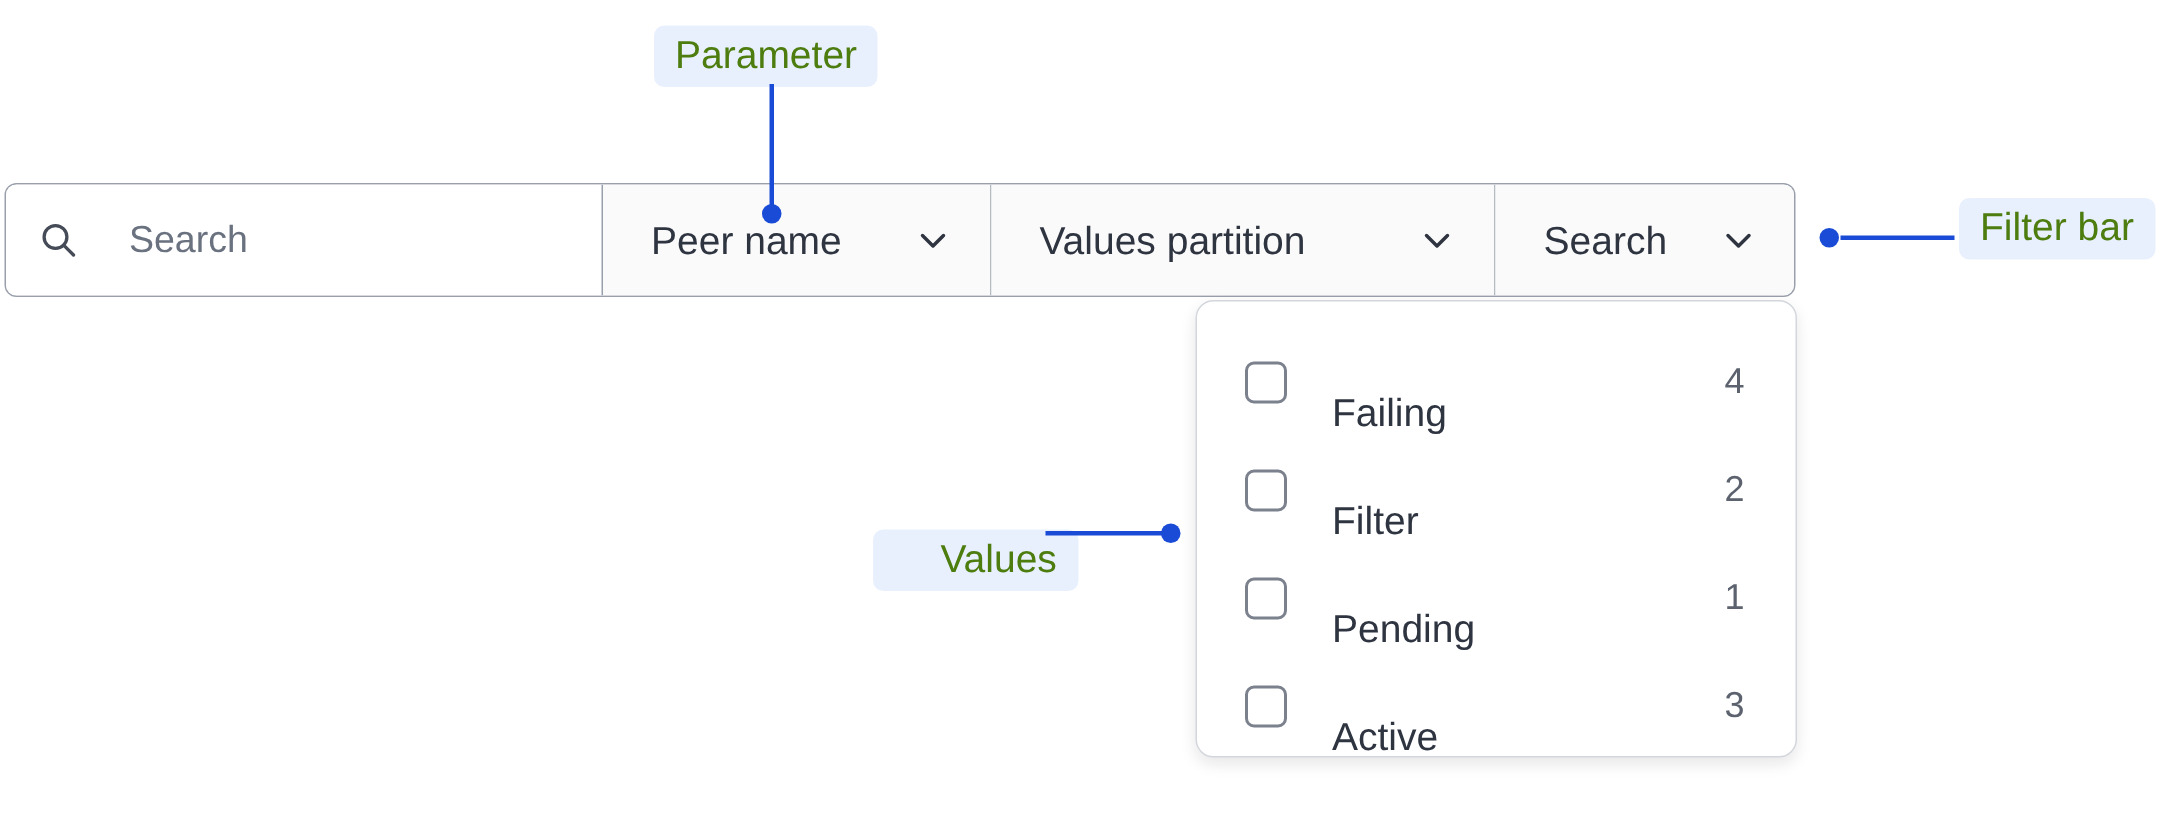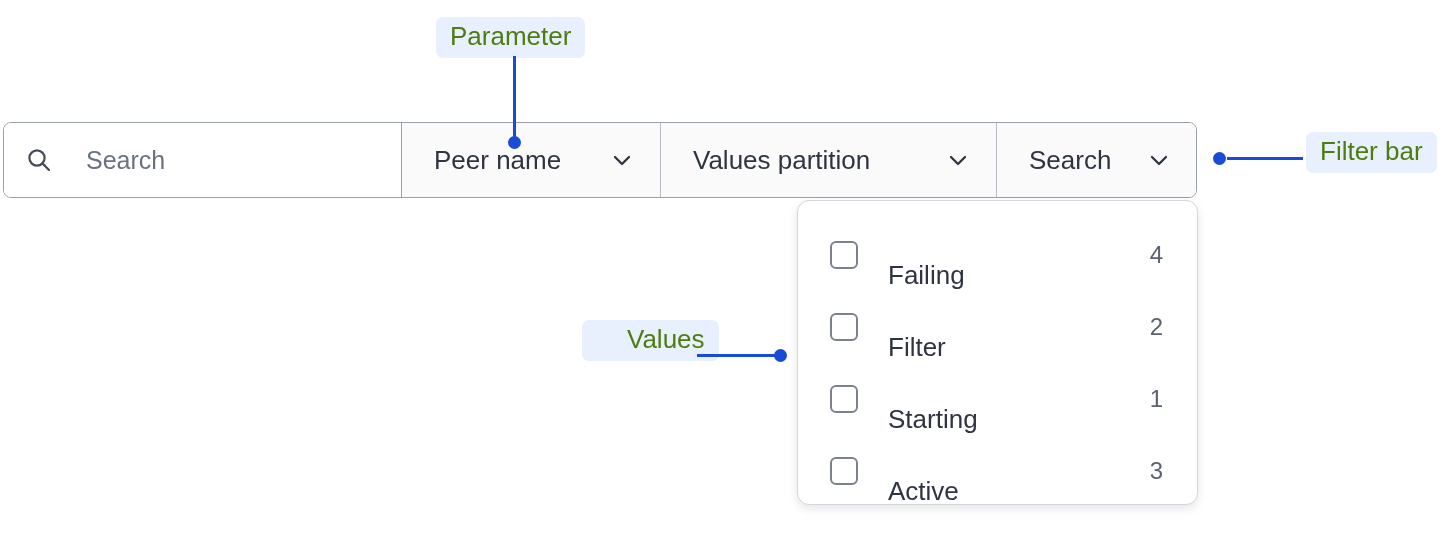--- a/index.html
+++ b/index.html
@@ -144,21 +144,21 @@
     position: absolute;
     background: #e8f0fe;
     color: #4d7c0f;
     font-size: 26px;
     border-radius: 7px;
     padding: 5px 14px 8px 14px;
     white-space: nowrap;
     line-height: 1.08;
   }
   .tag-parameter { left: 436px; top: 17px; }
-  .tag-values    { left: 582px; top: 320px; padding-left: 45px; }
+  .tag-values    { left: 582px; top: 353px; padding-left: 45px; }
   .tag-filterbar { left: 1306px; top: 132px; }
 
   .conn {
     position: absolute;
     background: #1a4bd6;
   }
   .conn-v {
     width: 3px;
   }
   .conn-h {
@@ -236,21 +236,21 @@
   </div>
 
   <div class="opt-row">
     <span class="checkbox"></span>
     <span class="opt-label">Filter</span>
     <span class="opt-count">2</span>
   </div>
 
   <div class="opt-row">
     <span class="checkbox"></span>
-    <span class="opt-label">Starting</span>
+    <span class="opt-label">Pending</span>
     <span class="opt-count">1</span>
   </div>
 
   <div class="opt-row">
     <span class="checkbox"></span>
     <span class="opt-label">Active</span>
     <span class="opt-count">3</span>
   </div>
 </div>
 

